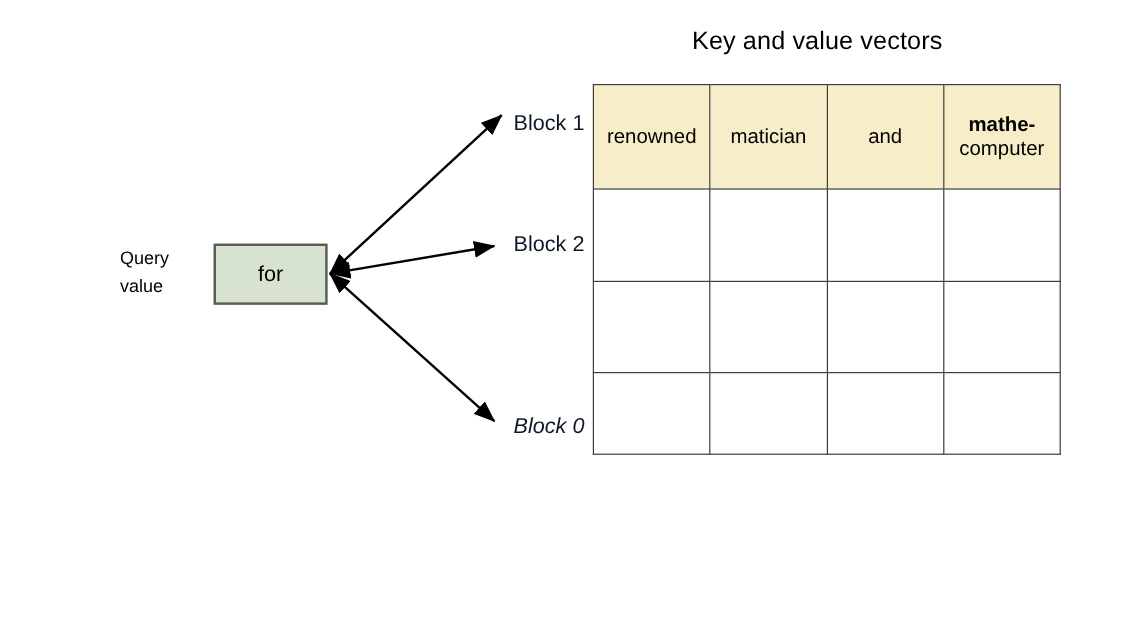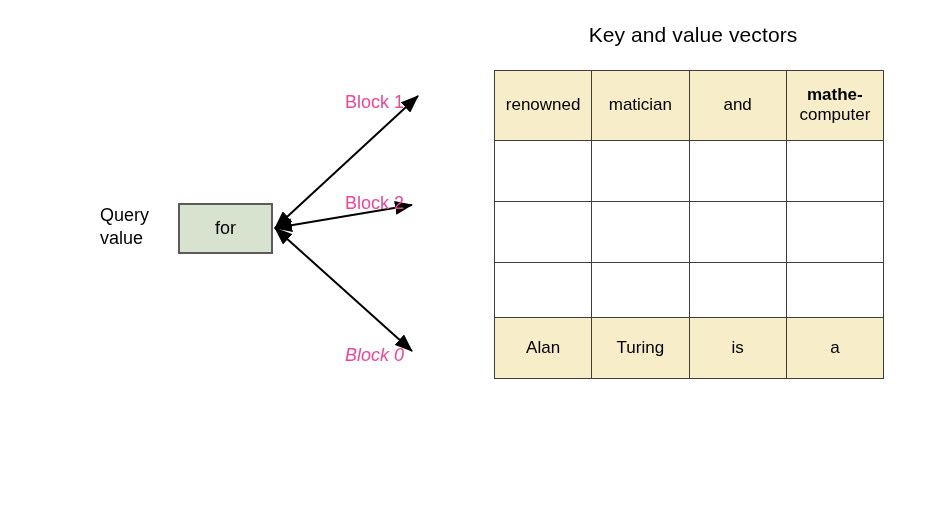--- a/index.html
+++ b/index.html
@@ -19,38 +19,38 @@
   #diagram-root {
     position: absolute;
     left: 0; top: 0;
     width: 952px;
     height: 531px;
   }
 
   
   #chart-title {
     position: absolute;
-    left: 528px;
+    left: 516px;
     top: 22px;
     width: 330px;
     text-align: center;
     font-size: 21px;
     line-height: 26px;
     letter-spacing: 0.1px;
     color: #000000;
     white-space: nowrap;
   }
 
   
   #query-label {
     position: absolute;
     left: 100px;
     top: 204px;
     width: 72px;
-    font-size: 18px;
+    font-size: 15px;
     line-height: 23px;
     text-align: left;
     color: #000000;
   }
   #query-box {
     position: absolute;
     left: 178px;
     top: 203px;
     width: 95px;
     height: 51px;
@@ -72,22 +72,23 @@
     width: 952px;
     height: 531px;
     pointer-events: none;
   }
 
   
   .block-label {
     position: absolute;
     font-size: 18px;
     line-height: 22px;
-    color: #ec4899;
+    color: #0f172a;
     white-space: nowrap;
+    text-align: right;
   }
   #block-label-1 { left: 345px; top: 91px;  width: 142px; }
   #block-label-2 { left: 345px; top: 192px; width: 142px; }
   #block-label-0 { left: 345px; top: 344px; width: 142px; font-style: italic; }
 
   
   #kv-table {
     position: absolute;
     left: 494px;
     top: 70px;
@@ -174,22 +175,16 @@
         <td></td>
         <td></td>
         <td></td>
       </tr>
       <tr class="r-short">
         <td></td>
         <td></td>
         <td></td>
         <td></td>
       </tr>
-      <tr class="r-mid">
-        <td class="filled">Alan</td>
-        <td class="filled">Turing</td>
-        <td class="filled">is</td>
-        <td class="filled">a</td>
-      </tr>
     </tbody>
   </table>
 
 </div>
 
 </body></html>

